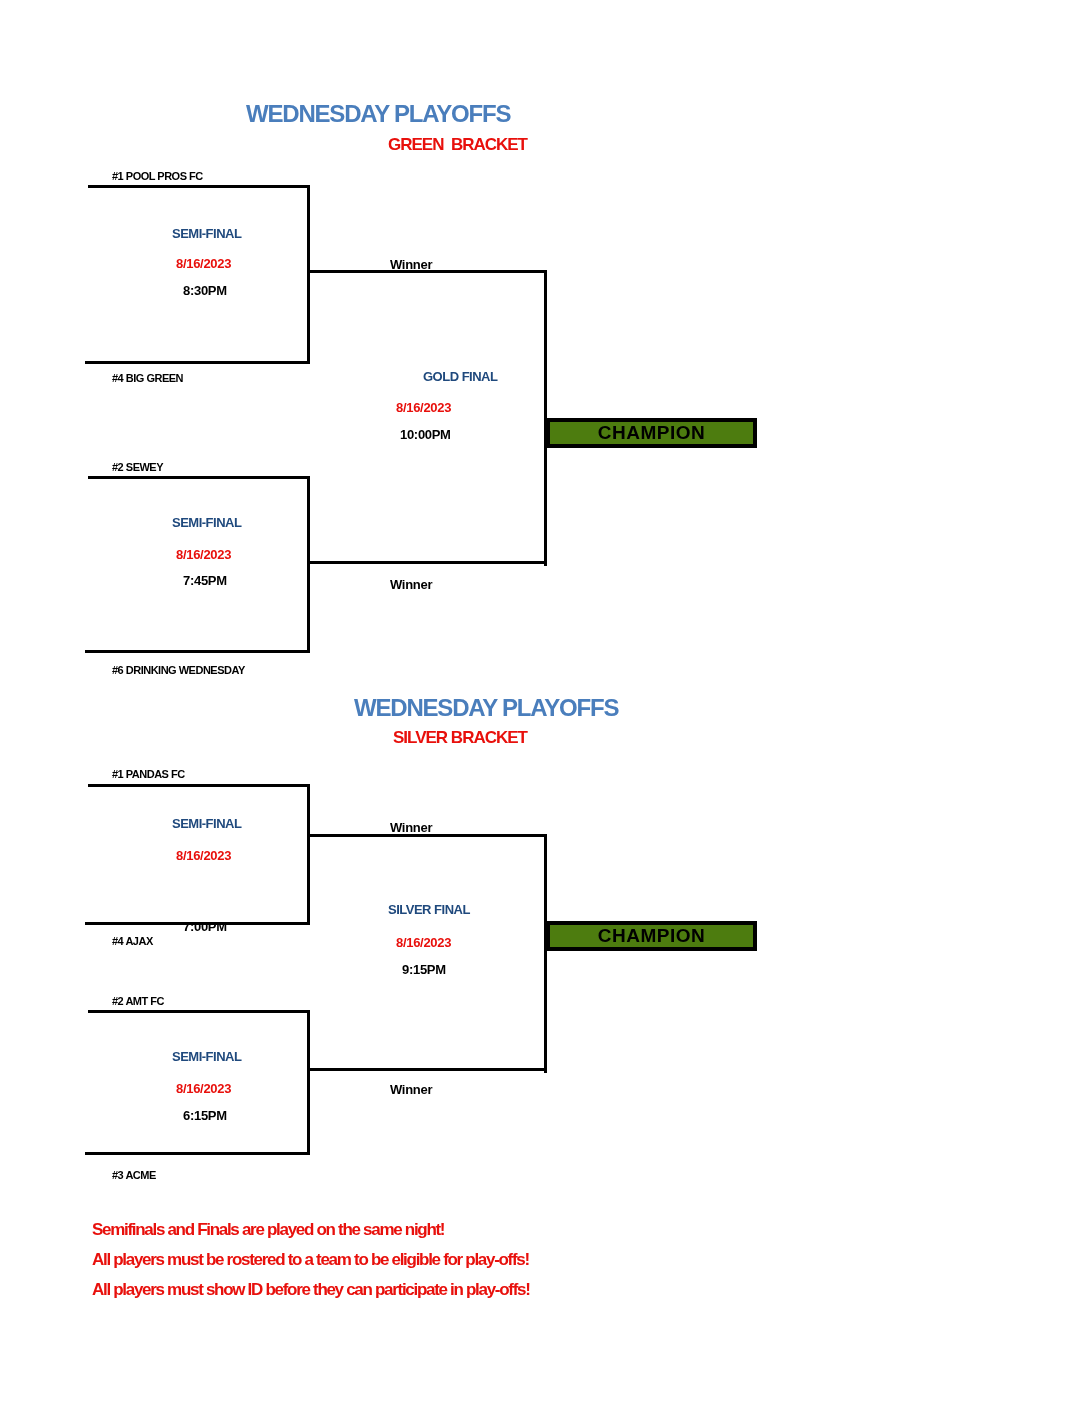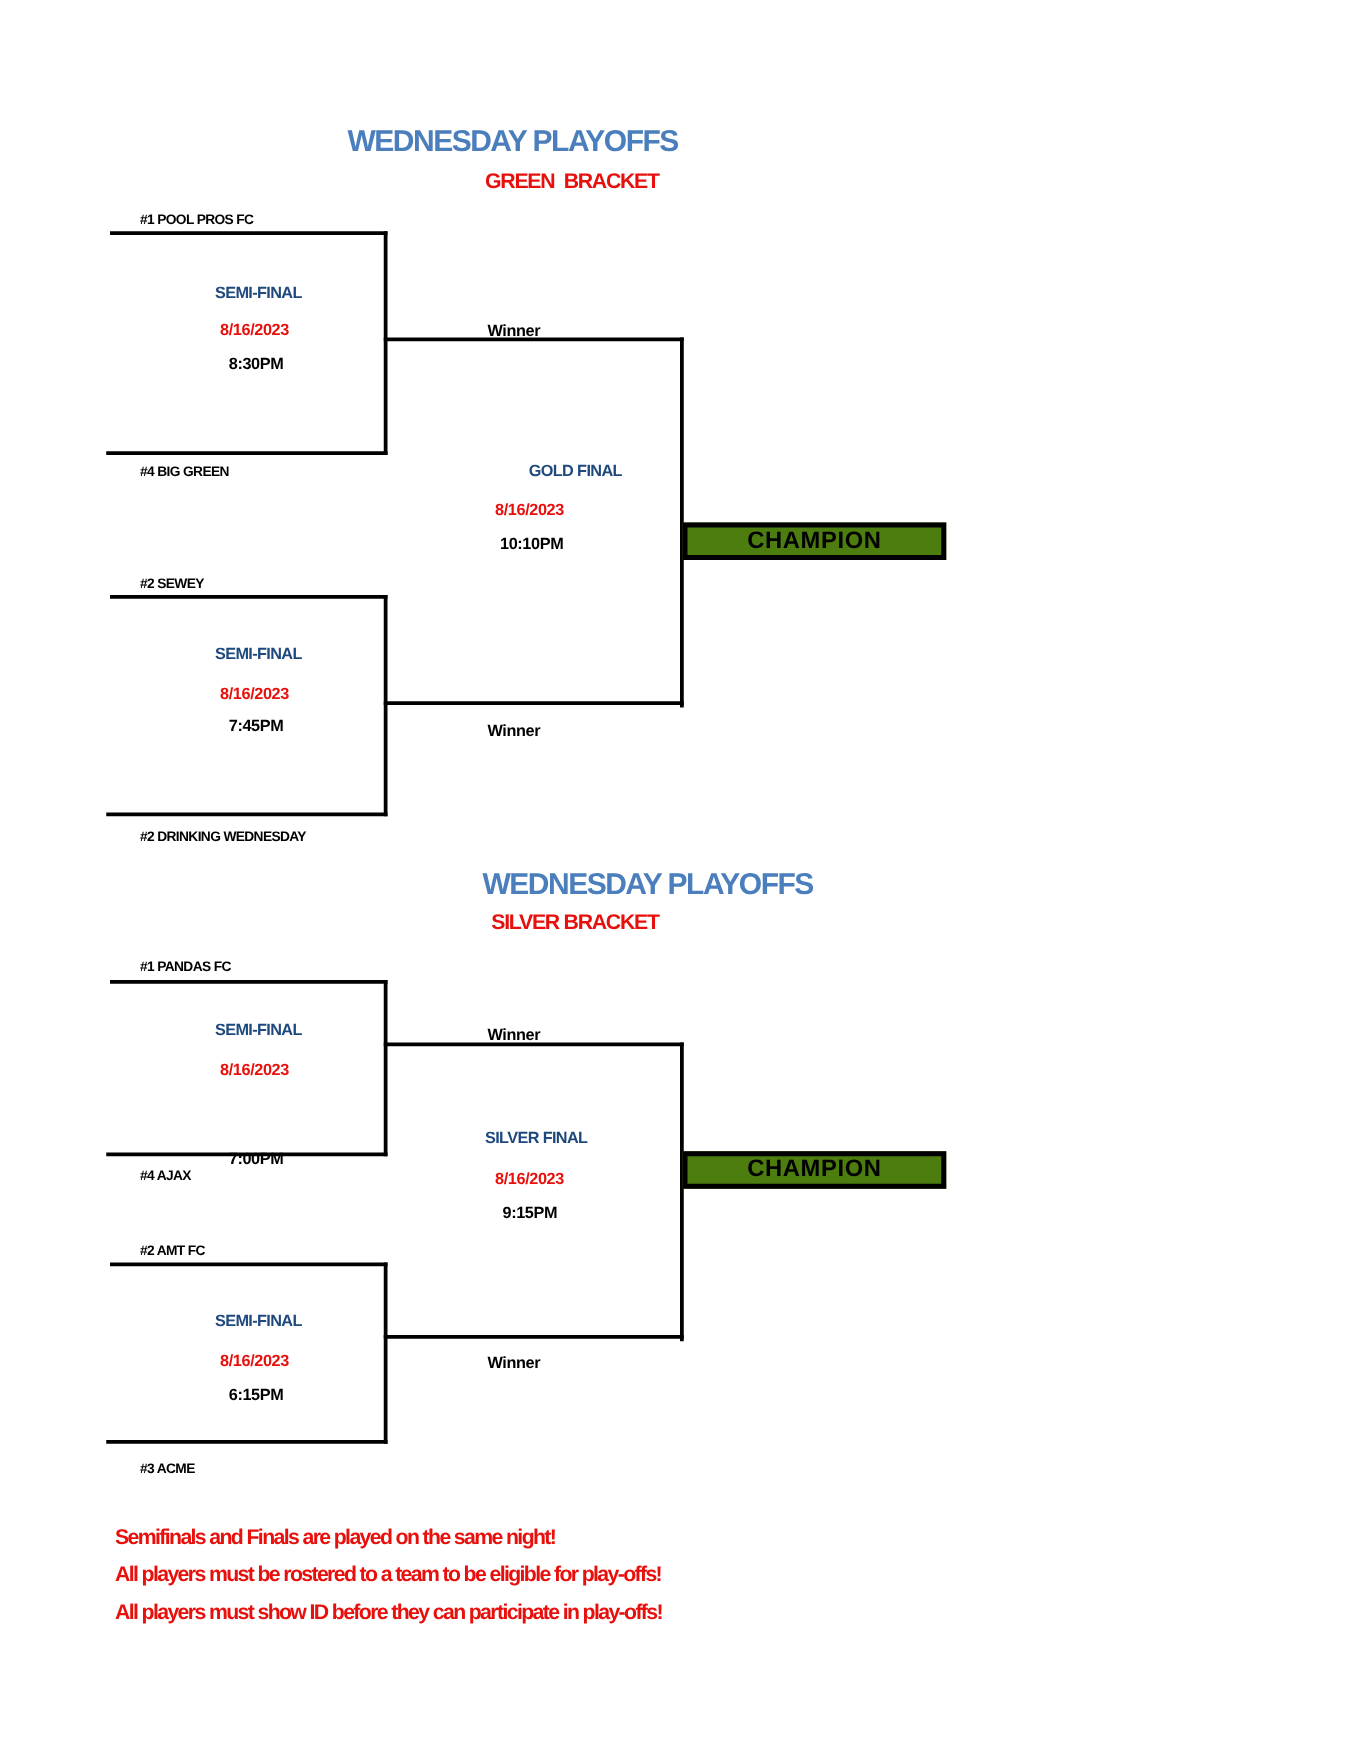--- a/index.html
+++ b/index.html
@@ -2,21 +2,21 @@
 <html><head>
 <meta charset="utf-8">
 <style>
   html,body{margin:0;padding:0;background:#ffffff;}
   #page{
     position:relative;width:1088px;height:1408px;background:#ffffff;overflow:hidden;
     font-family:"Liberation Sans","DejaVu Sans",sans-serif;
   }
   .abs{position:absolute;white-space:pre;}
   .line{position:absolute;background:#000000;}
-  .title{font-size:24px;font-weight:bold;color:#4a7ebc;letter-spacing:-1.2px;margin-left:32px;}
+  .title{font-size:24px;font-weight:bold;color:#4a7ebc;letter-spacing:-1.2px;}
   .subtitle{font-size:17px;font-weight:bold;color:#e8100c;letter-spacing:-1px;}
   .team{font-size:11px;font-weight:bold;color:#000000;letter-spacing:-0.5px;margin-left:20px;}
   .stage{font-size:13px;font-weight:bold;color:#1f497d;letter-spacing:-0.5px;}
   .date{font-size:13px;font-weight:bold;color:#e8100c;letter-spacing:-0.3px;}
   .time{font-size:13px;font-weight:bold;color:#000000;letter-spacing:-0.3px;}
   .winner{font-size:13px;font-weight:bold;color:#000000;letter-spacing:-0.3px;}
   .champ-box{
     position:absolute;box-sizing:border-box;border:4px solid #000000;background:#4d7c0f;
     display:flex;align-items:center;justify-content:center;
   }
@@ -39,32 +39,32 @@
 
   <div class="abs stage" style="left:172px;top:226px;">SEMI-FINAL</div>
   <div class="abs date" style="left:176px;top:256px;">8/16/2023</div>
   <div class="abs time" style="left:183px;top:283px;">8:30PM</div>
 
   <div class="abs winner" style="left:390px;top:257px;">Winner</div>
   <div class="line" style="left:307px;top:270px;width:240px;height:3px;"></div>
 
   <div class="abs stage" style="left:390px;top:369px;margin-left:33px;">GOLD FINAL</div>
   <div class="abs date" style="left:396px;top:400px;">8/16/2023</div>
-  <div class="abs time" style="left:400px;top:427px;">10:10PM</div>
+  <div class="abs time" style="left:400px;top:427px;">10:00PM</div>
 
   <div class="line" style="left:544px;top:270px;width:3px;height:296px;"></div>
   <div class="champ-box" style="left:546px;top:418px;width:211px;height:30px;">
     <span class="champ-text">CHAMPION</span>
   </div>
 
   <div class="abs team" style="left:92px;top:461px;">#2 SEWEY</div>
   <div class="line" style="left:88px;top:476px;width:222px;height:3px;"></div>
   <div class="line" style="left:307px;top:476px;width:3px;height:177px;"></div>
   <div class="line" style="left:85px;top:650px;width:225px;height:3px;"></div>
-  <div class="abs team" style="left:92px;top:664px;">#2 DRINKING WEDNESDAY</div>
+  <div class="abs team" style="left:92px;top:664px;">#6 DRINKING WEDNESDAY</div>
 
   <div class="abs stage" style="left:172px;top:515px;">SEMI-FINAL</div>
   <div class="abs date" style="left:176px;top:547px;">8/16/2023</div>
   <div class="abs time" style="left:183px;top:573px;">7:45PM</div>
 
   <div class="line" style="left:307px;top:561px;width:240px;height:3px;"></div>
   <div class="abs winner" style="left:390px;top:577px;">Winner</div>
 
   <div class="abs title" style="left:354px;top:694px;">WEDNESDAY PLAYOFFS</div>
   <div class="abs subtitle" style="left:393px;top:728px;">SILVER BRACKET</div>

